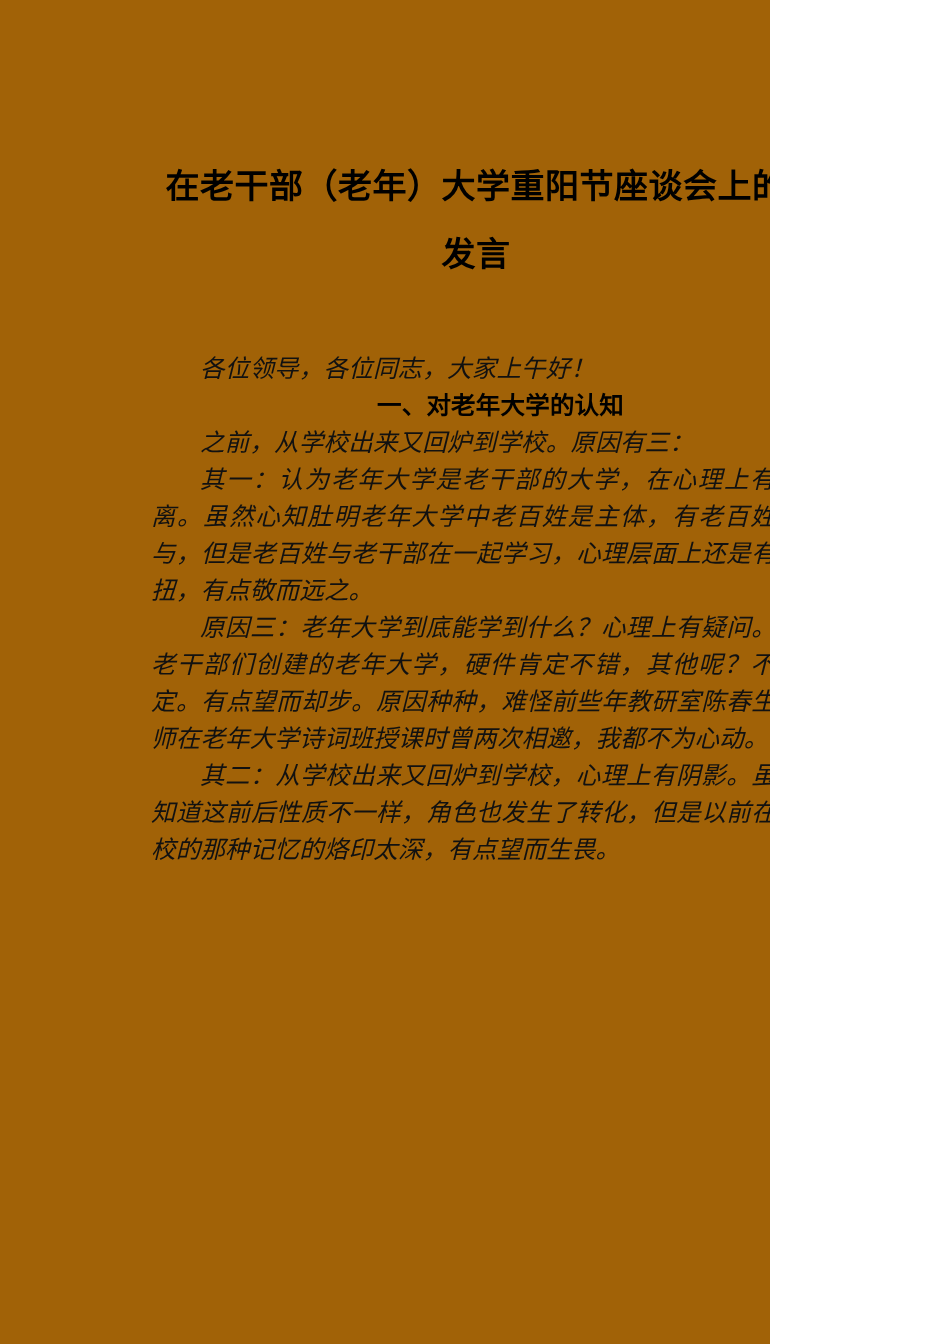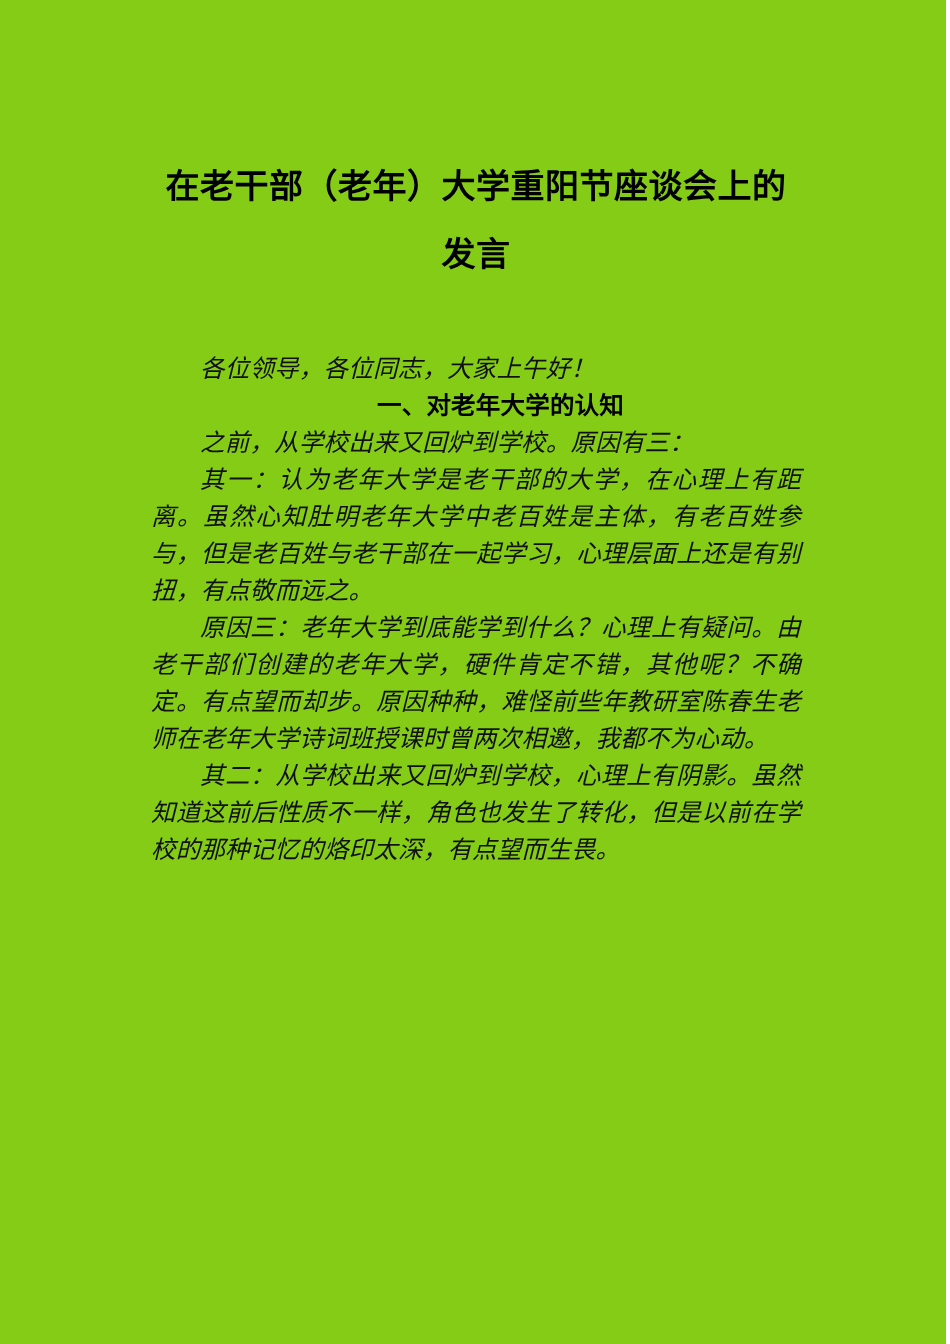--- a/index.html
+++ b/index.html
@@ -4,23 +4,23 @@
 <title>document</title>
 <style>
   html, body {
     margin: 0;
     padding: 0;
     background: #ffffff;
   }
 
   .page {
     position: relative;
-    width: 946px;
+    width: 770px;
     height: 1344px;
-    background: #84cc16;
+    background: #a16207;
     overflow: hidden;
     box-sizing: border-box;
     font-family: "Liberation Serif", "DejaVu Serif", serif;
     color: #000000;
   }
 
   
   .content {
     position: absolute;
     left: 135px;

